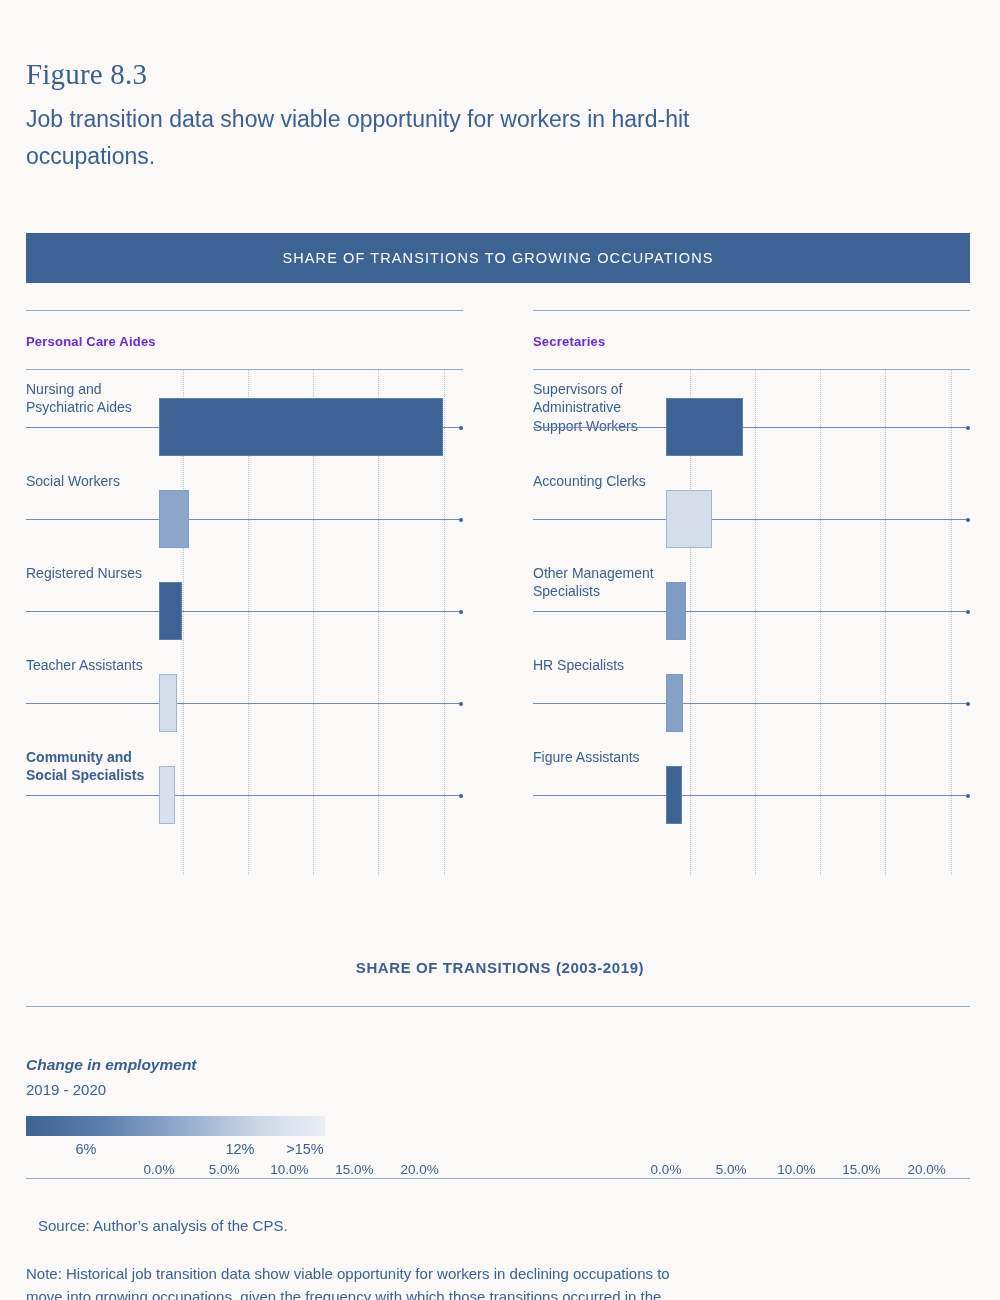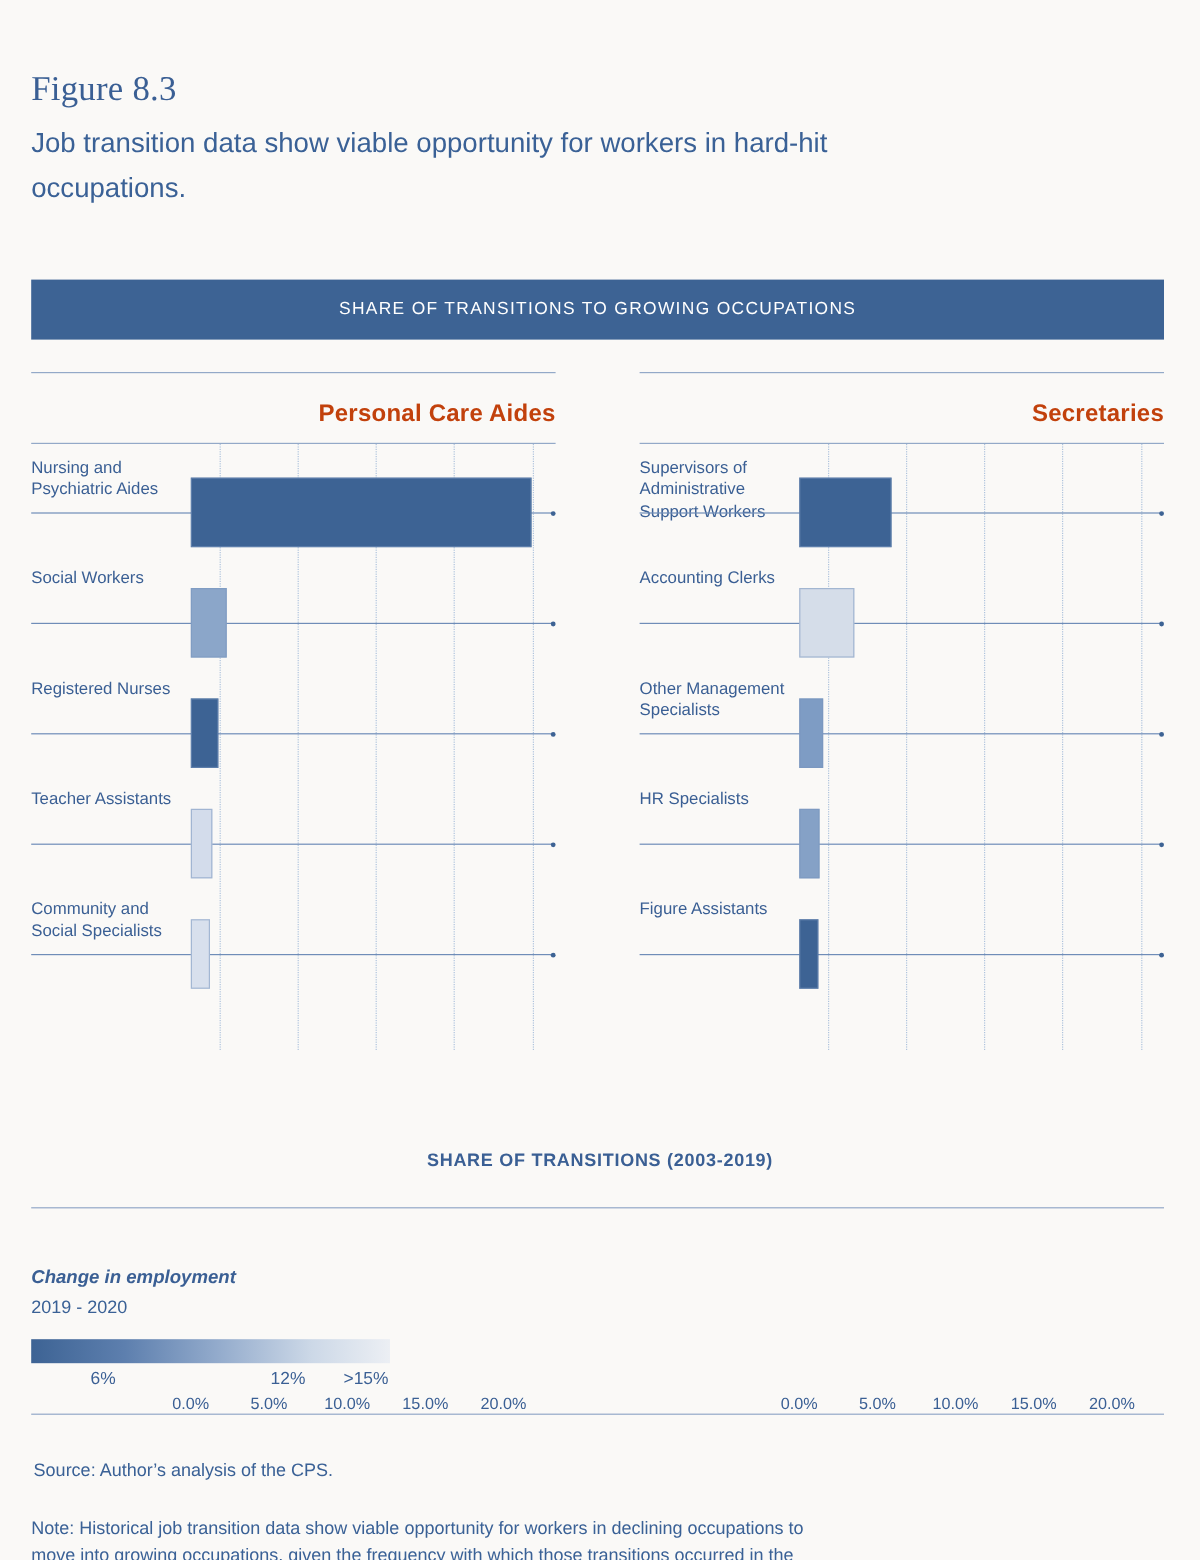--- a/index.html
+++ b/index.html
@@ -34,22 +34,22 @@
   }
 
   
   .panel{position:absolute;top:266px;height:560px;}
   .panel-left{left:26px;width:437px;}
   .panel-right{left:533px;width:437px;}
   .panel-rule{
     position:absolute;left:0;top:0;width:100%;height:1px;background:#93a9c8;
   }
   .panel-title{
-    position:absolute;left:0;top:24px;width:100%;text-align:right;
-    font-size:20px;font-weight:bold;color:#c2410c;letter-spacing:.2px;
+    position:absolute;left:0;top:24px;width:100%;text-align:left;
+    font-size:13px;font-weight:bold;color:#6d28d9;letter-spacing:.2px;
   }
   .panel-rule2{
     position:absolute;left:0;top:59px;width:100%;height:1px;background:#93a9c8;
   }
 
   
   .plot{position:absolute;left:0;top:60px;width:437px;height:505px;}
   .grid-line{
     position:absolute;top:0;width:0;border-left:1px dotted #aec3dd;height:505px;
   }
@@ -100,21 +100,21 @@
   .legend-tick{
     position:absolute;top:1097px;font-size:14.5px;color:#3a5f94;
     transform:translateX(-50%);white-space:nowrap;
   }
   .footer-rule{
     position:absolute;left:26px;top:1134px;width:944px;height:1px;background:#93a9c8;
   }
 
   
   .source{
-    position:absolute;left:28px;top:1171px;width:800px;
+    position:absolute;left:38px;top:1171px;width:800px;
     font-size:15px;line-height:1.5;color:#3a6196;
   }
   .note{
     position:absolute;left:26px;top:1218px;width:660px;
     font-size:15px;line-height:1.55;color:#3a6196;
   }
 </style>
 </head>
 <body>
 
@@ -154,21 +154,21 @@
           <div class="row-axis" style="top: 47px; left: 0px; width: 435px;"></div>
           <div class="row-dot" style="top: 45.7px; left: 433px;"></div>
           <div class="bar" title="Registered Nurses: 1.8%" style="left: 133px; width: 23.454px; height: 58px; top: 18px; background: rgb(61, 99, 148);"></div>
         </div>
         <div class="row" style="top: 286px;">
           <div class="row-label" style="top: 0px;">Teacher Assistants</div>
           <div class="row-axis" style="top: 47px; left: 0px; width: 435px;"></div>
           <div class="row-dot" style="top: 45.7px; left: 433px;"></div>
           <div class="bar" title="Teacher Assistants: 1.4%" style="left: 133px; width: 18.242px; height: 58px; top: 18px; background: rgb(211, 220, 235);"></div>
         </div>
-        <div class="row" style="top: 378px;">
+        <div class="row" style="top: 378px; font-weight: bold;">
           <div class="row-label" style="top: 0px;">Community and Social Specialists</div>
           <div class="row-axis" style="top: 47px; left: 0px; width: 435px;"></div>
           <div class="row-dot" style="top: 45.7px; left: 433px;"></div>
           <div class="bar" title="Community and Social Specialists: 1.2%" style="left: 133px; width: 15.636px; height: 58px; top: 18px; background: rgb(216, 224, 237);"></div>
         </div>
       </div>
   <div class="xticks" style="left: 0px; width: 437px;">
         <div class="xtick" style="left: 133px;">0.0%</div>
         <div class="xtick" style="left: 198.15px;">5.0%</div>
         <div class="xtick" style="left: 263.3px;">10.0%</div>

